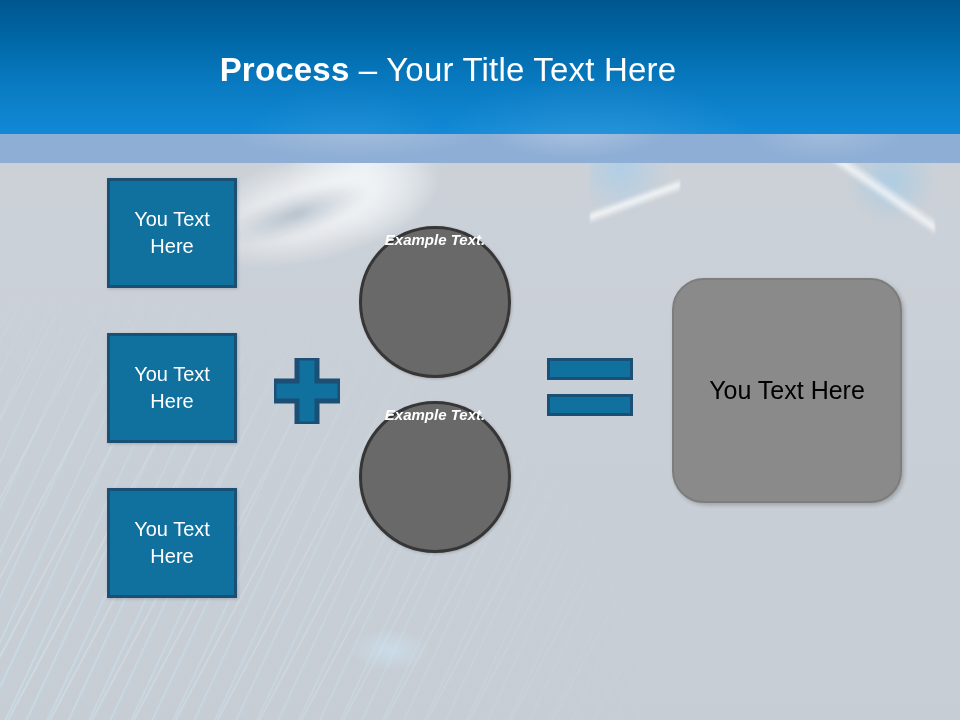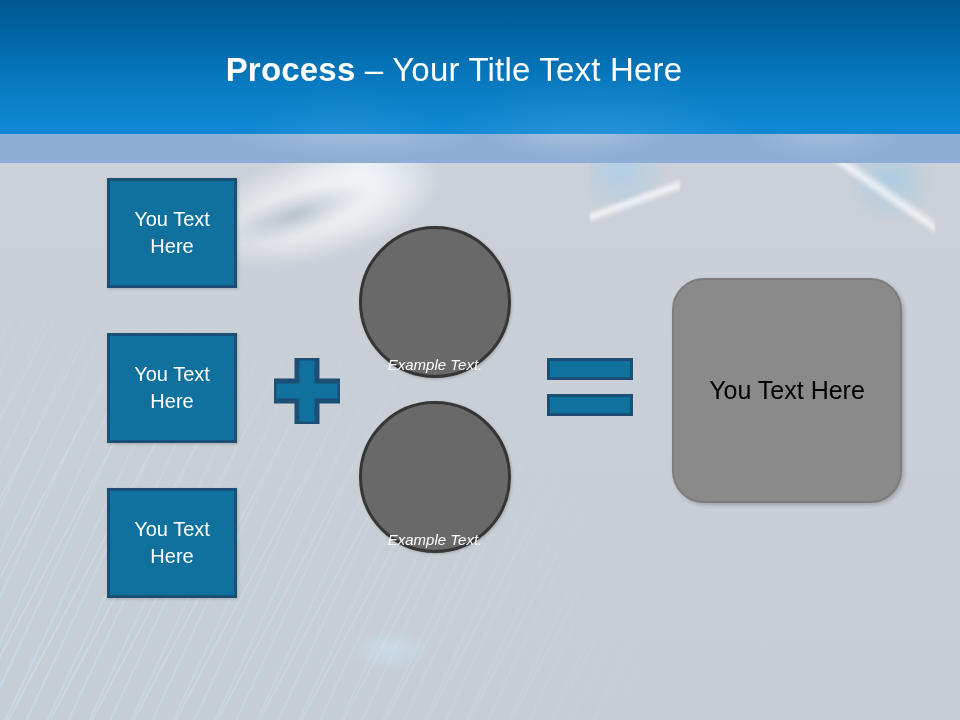--- a/index.html
+++ b/index.html
@@ -104,21 +104,21 @@
   .header-globe {
     position: absolute;
     left: 0; top: 0;
     width: 960px; height: 134px;
     background:
       radial-gradient(ellipse 26% 90% at 62% 118%, rgba(255,255,255,0.12) 0%, rgba(255,255,255,0) 68%),
       radial-gradient(ellipse 16% 70% at 36% 112%, rgba(255,255,255,0.08) 0%, rgba(255,255,255,0) 70%);
   }
   .title {
     position: absolute;
-    left: 18px; top: 50px;
+    left: 12px; top: 50px;
     width: 872px;
     text-align: center;
     color: #ffffff;
     font-size: 33px;
     line-height: 40px;
     letter-spacing: 0.2px;
     white-space: nowrap;
   }
   .title .t-bold { font-weight: bold; }
   .title .t-rest { font-weight: normal; }
@@ -172,26 +172,26 @@
   
   .circle {
     position: absolute;
     width: 152px;
     height: 152px;
     border-radius: 50%;
     background: #696969;
     border: 3px solid #363636;
     box-sizing: border-box;
     display: flex;
-    align-items: flex-end;
+    align-items: flex-start;
     justify-content: center;
     color: #ffffff;
     font-size: 15px;
     line-height: 21px;
-    font-weight: normal;
+    font-weight: bold;
     font-style: italic;
     text-align: center;
     box-shadow: 1px 1px 3px rgba(0,0,0,0.20);
   }
   #circle1 { left: 359px; top: 226px; }
   #circle2 { left: 359px; top: 401px; }
 
   
   .equals-sign {
     position: absolute;

